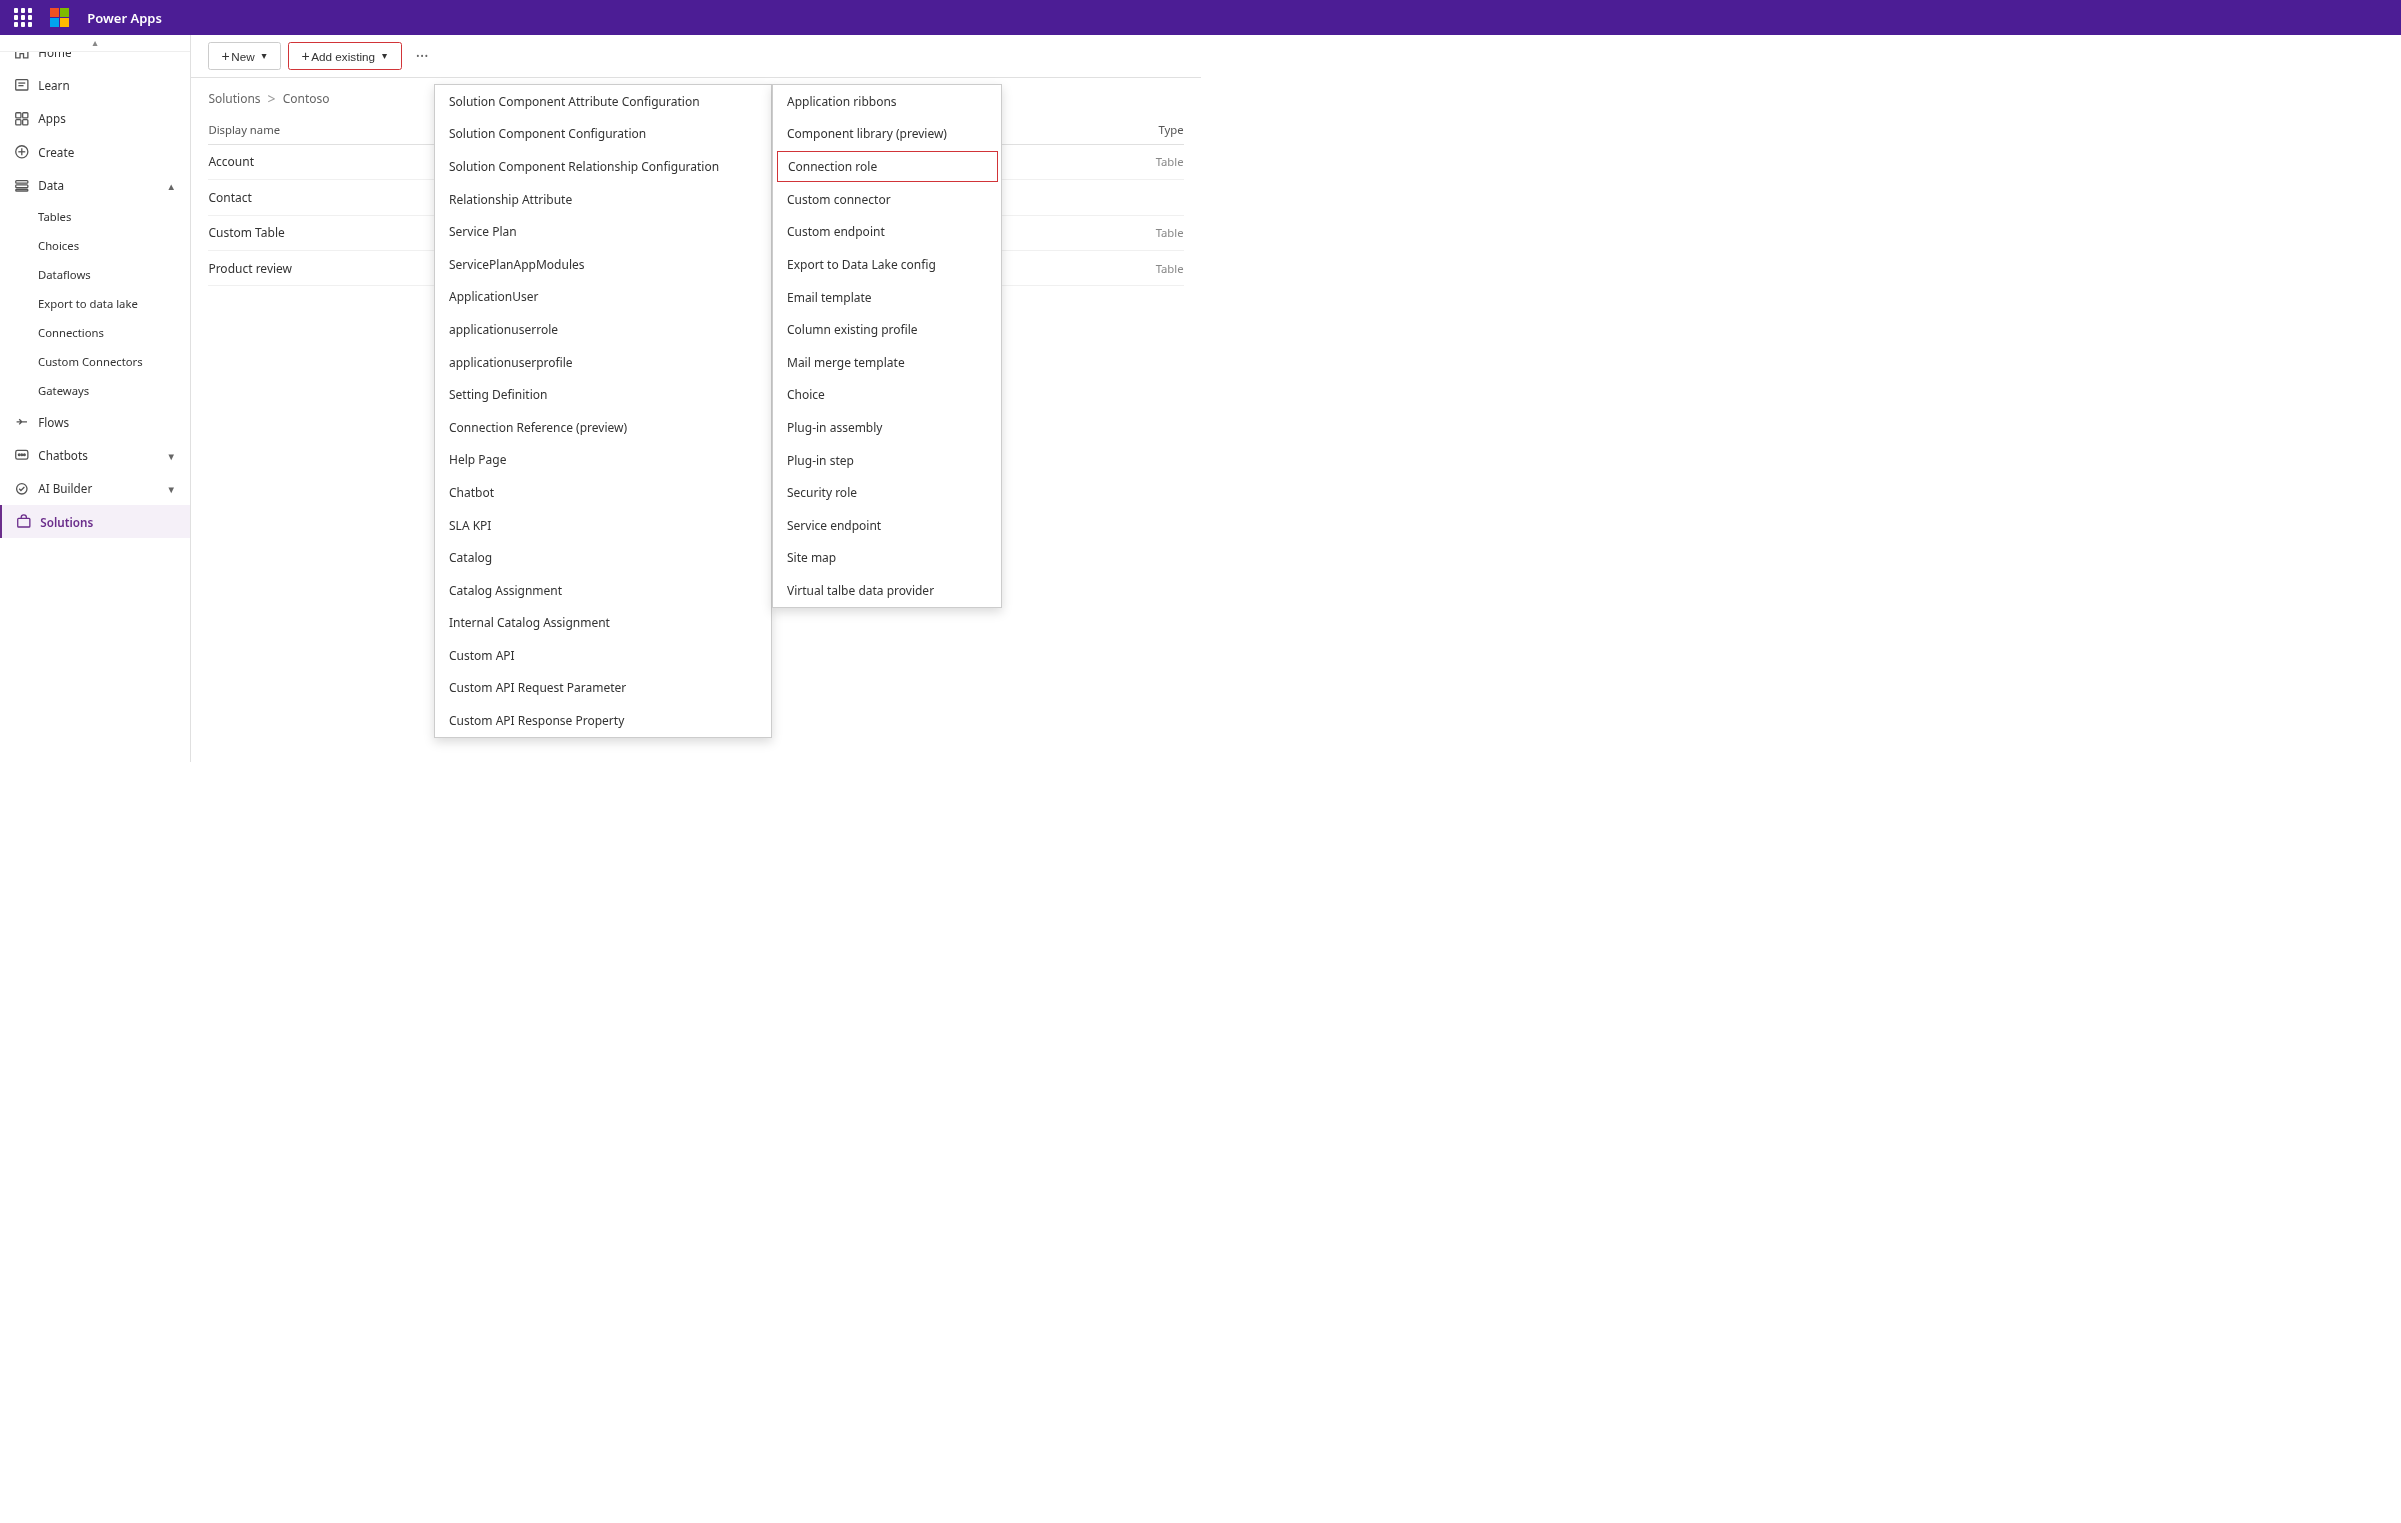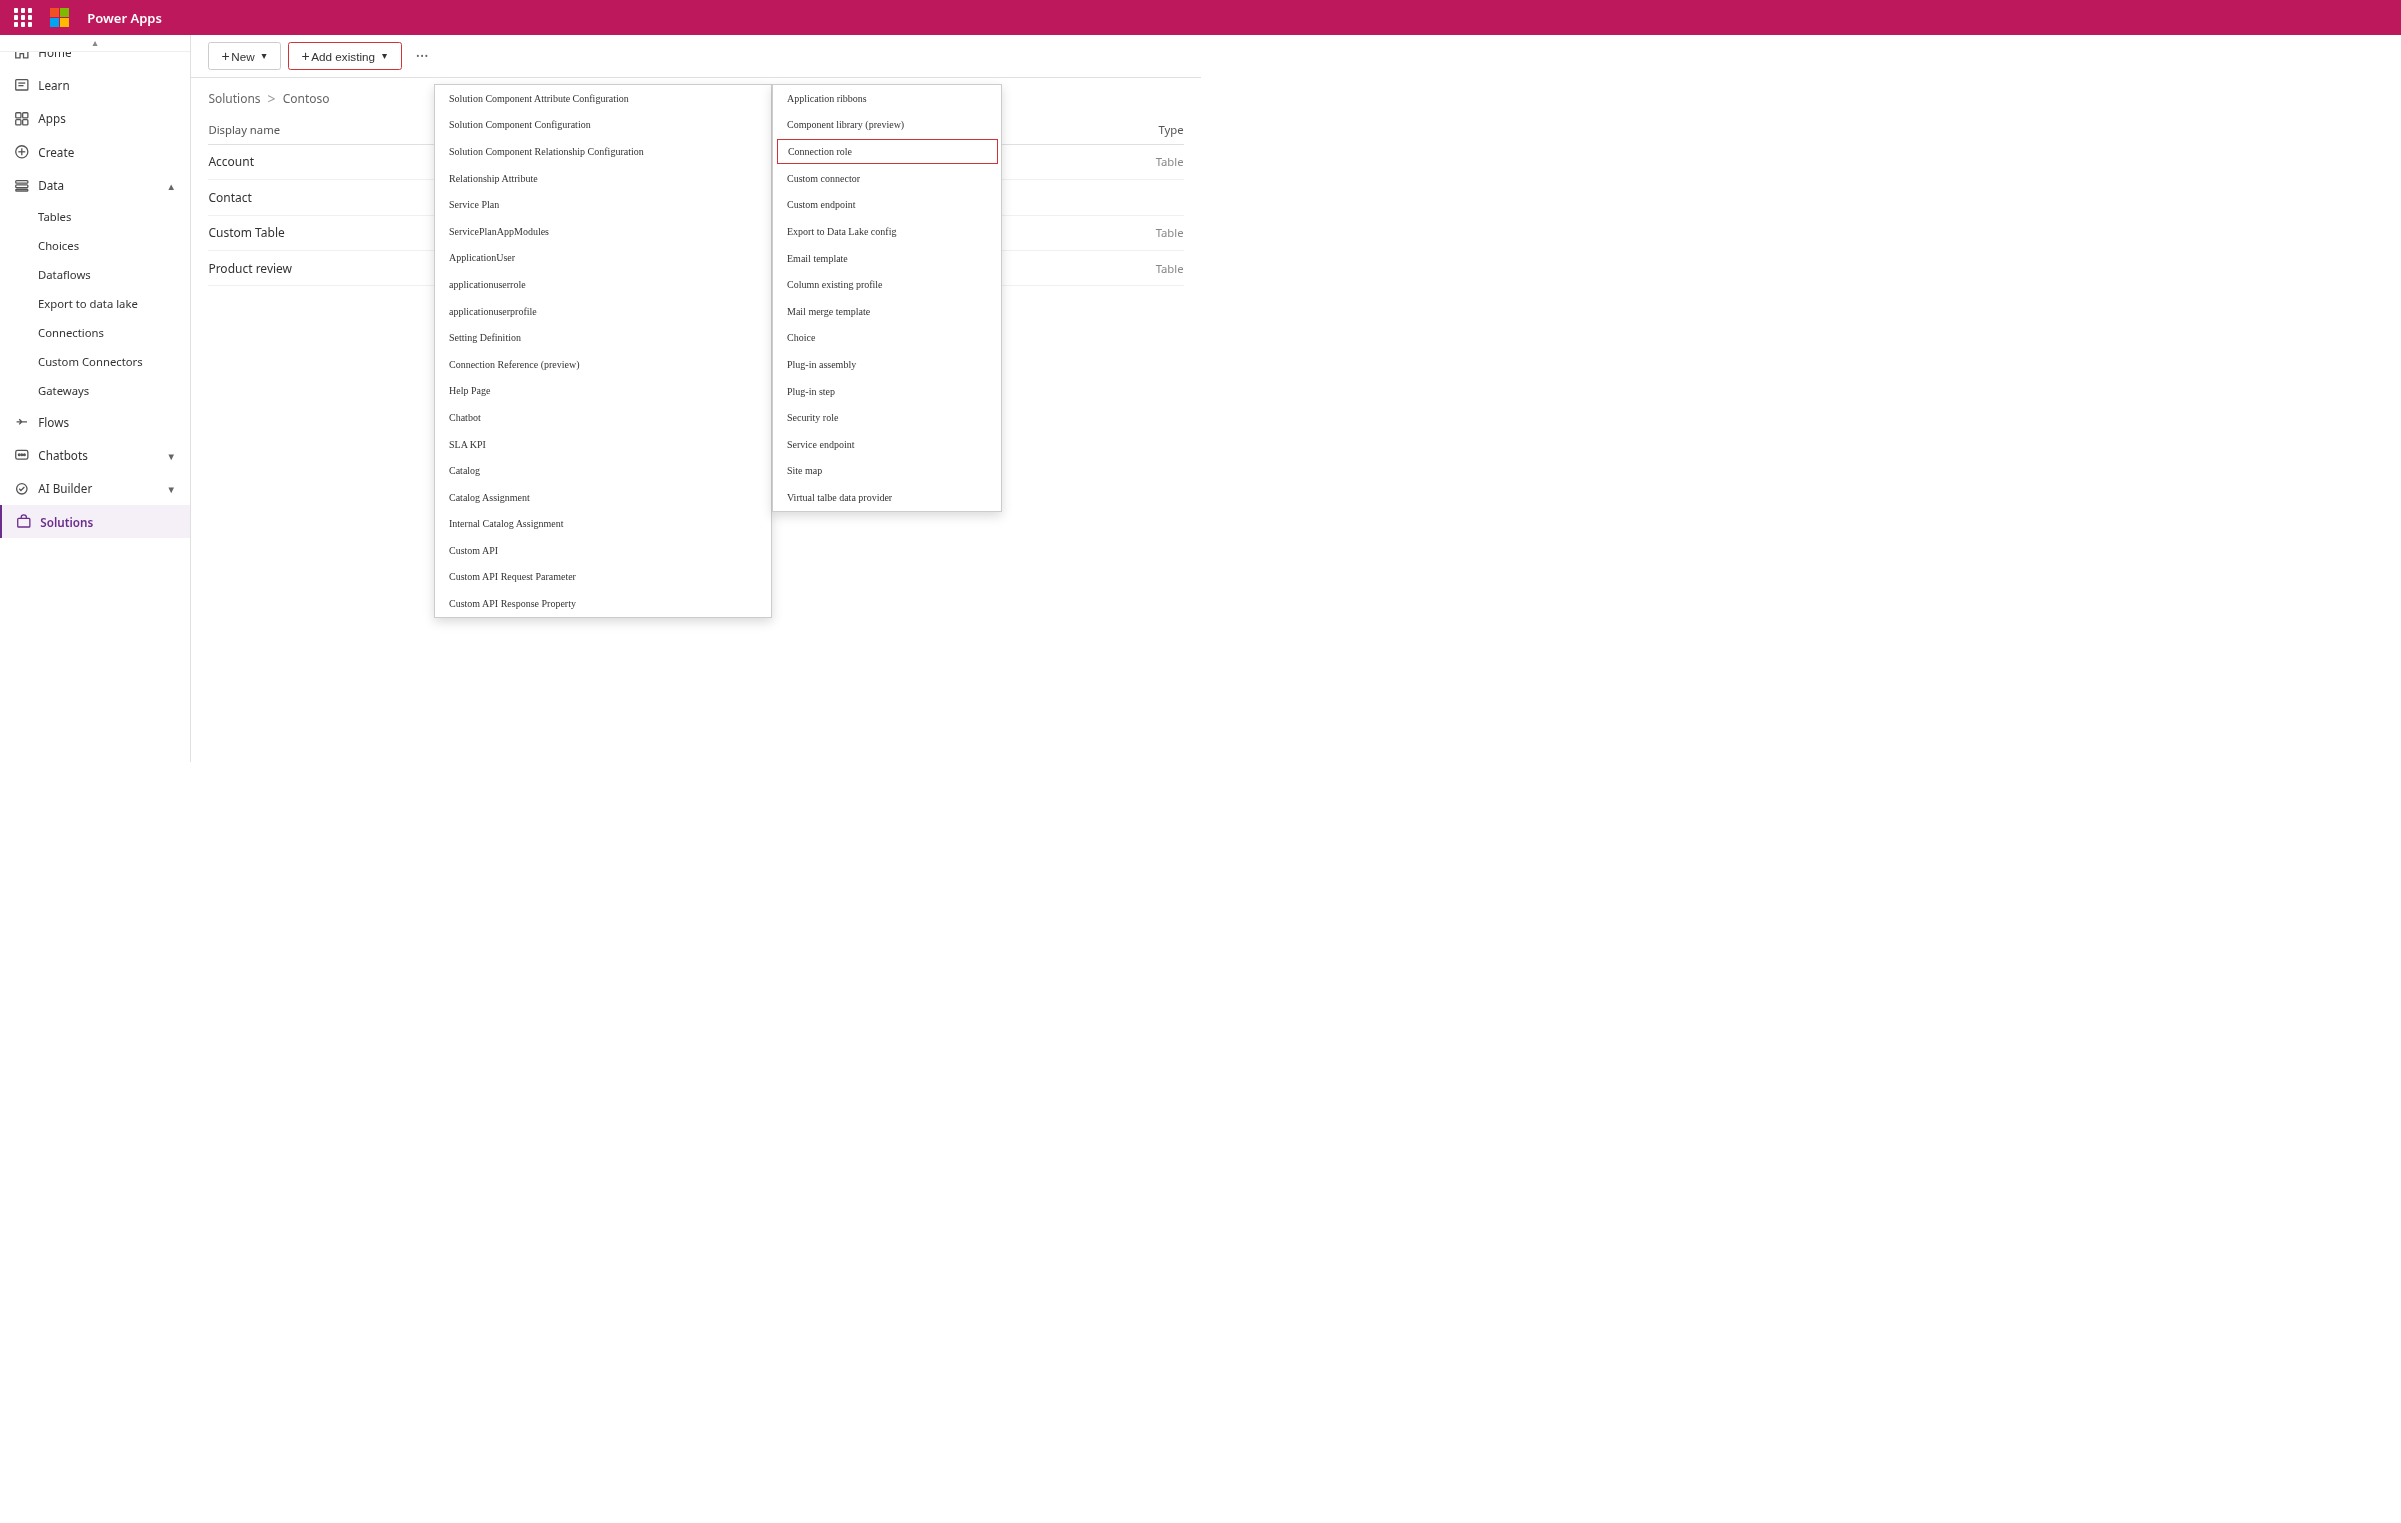--- a/index.html
+++ b/index.html
@@ -2,21 +2,21 @@
 <html style="font-size:14px"><head>
   <meta charset="utf-8">
   <style>
     * { box-sizing: border-box; margin: 0; padding: 0; }
     body { font-family: 'Segoe UI', system-ui, sans-serif; font-size: 12px; background: #fff; overflow: hidden; width: 1201px; height: 762px; }
 
     
     .top-bar {
       display: flex;
       align-items: center;
-      background: #be185d;
+      background: #4c1d95;
       color: #fff;
       height: 35px;
       padding: 0 10.4px;
       gap: 15px;
       position: fixed;
       top: 0; left: 0; right: 0;
       z-index: 1000;
     }
     .waffle-icon { display: flex; flex-direction: column; gap: 2.6px; cursor: pointer; padding: 3.5px; }
     .waffle-icon .row { display: flex; gap: 2.6px; }
@@ -159,24 +159,23 @@
       background: #fff;
       border: 0.9px solid #ccc;
       box-shadow: 0 3.5px 10.4px rgba(0,0,0,0.15);
       overflow-y: auto;
       max-height: 712px;
       pointer-events: all;
       z-index: 600;
     }
     .dropdown-item {
       padding: 7.8px 14px;
-      font-size: 10px;
+      font-size: 12px;
       color: #333;
       cursor: pointer;
-      font-family: Liberation Serif, serif;
     }
     .dropdown-item.highlighted {
       border: 1.7px solid #d13438;
       margin: 0.9px 3.5px;
       padding: 6px 10.4px;
     }
 
     
     .dropdown-left::-webkit-scrollbar { width: 5.2px; }
     .dropdown-left::-webkit-scrollbar-thumb { background: #ccc; border-radius: 2.6px; }

